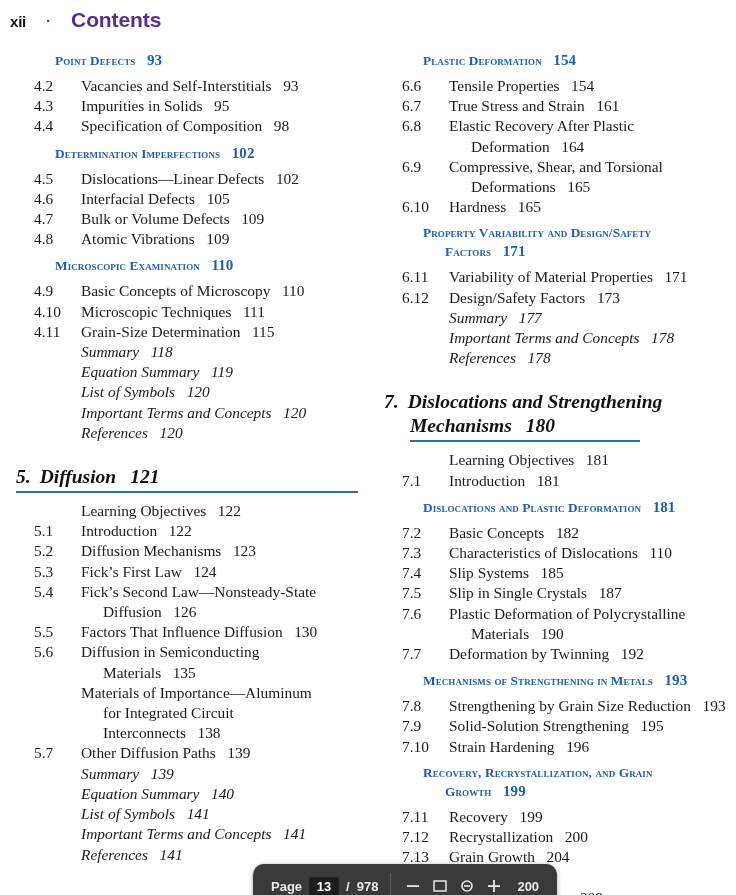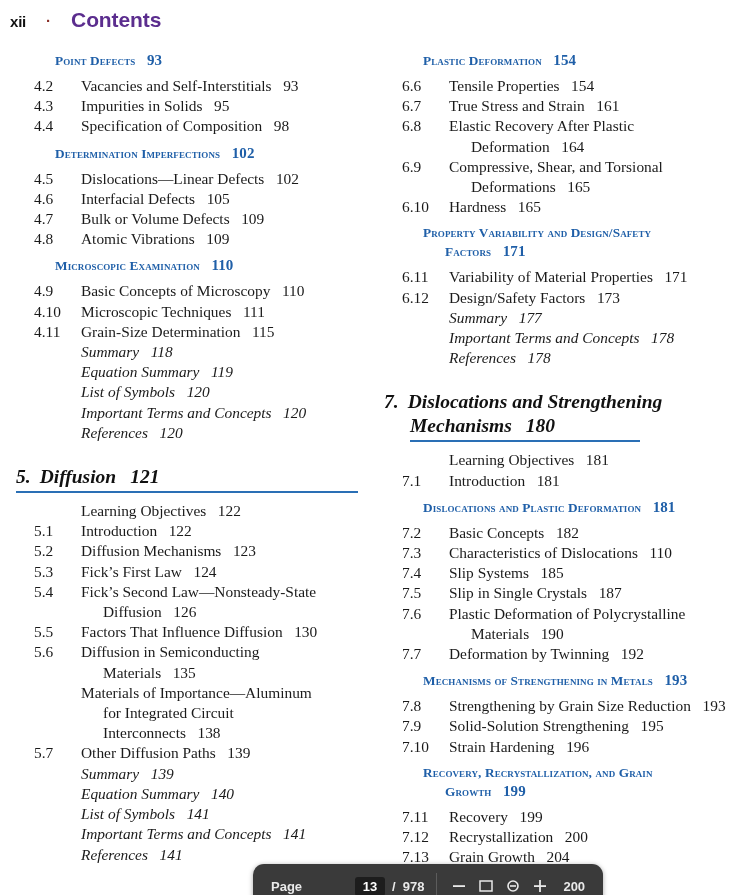--- a/index.html
+++ b/index.html
@@ -165,21 +165,20 @@
     color: #ffffff;
     border: none;
     border-radius: 3px;
     width: 30px;
     height: 19px;
     text-align: center;
     font-family: "Liberation Sans", "DejaVu Sans", sans-serif;
     font-size: 13px;
     font-weight: bold;
     padding: 0;
-    margin-left: 46px;
   }
   .tb-sep {
     width: 1px;
     height: 26px;
     background: #5c5c5c;
     margin: 0 4px;
   }
   .tb-btn {
     width: 20px;
     height: 20px;

